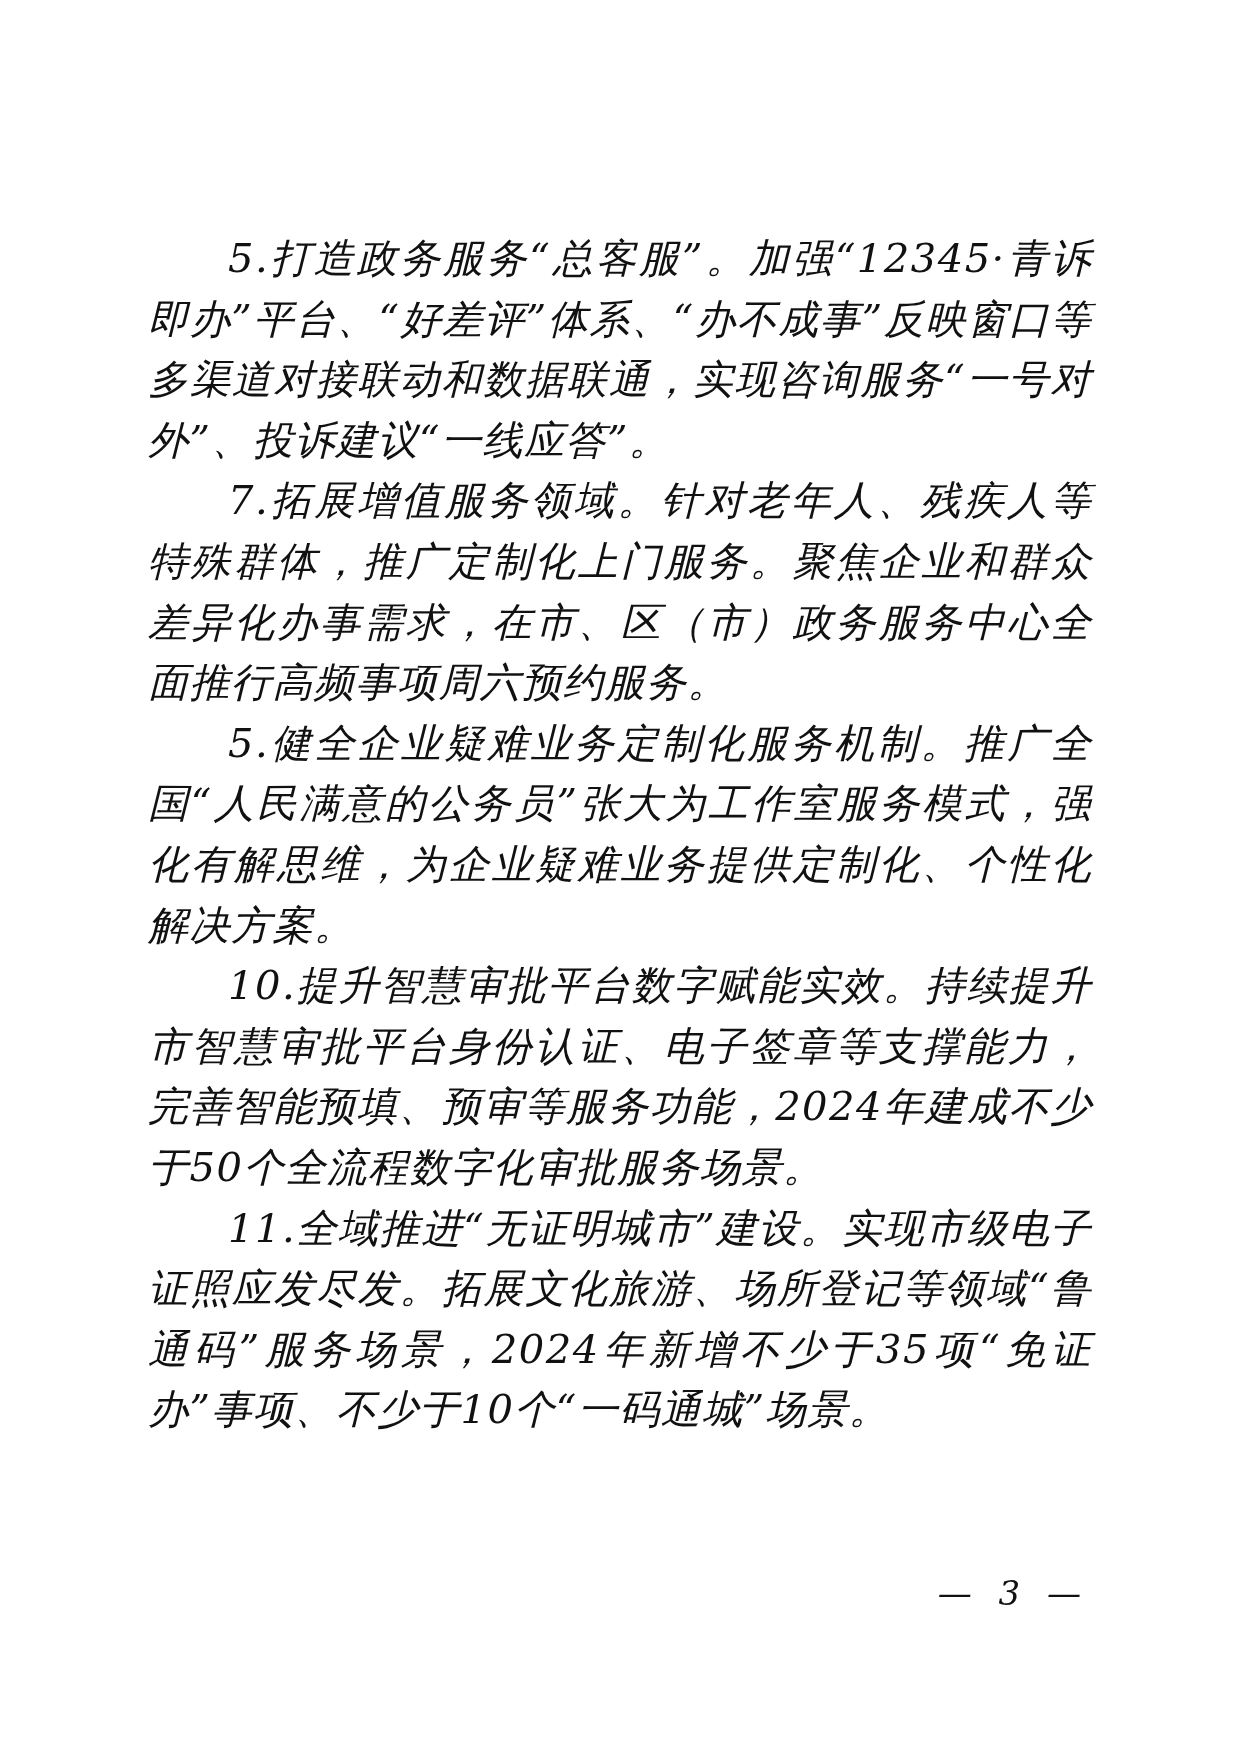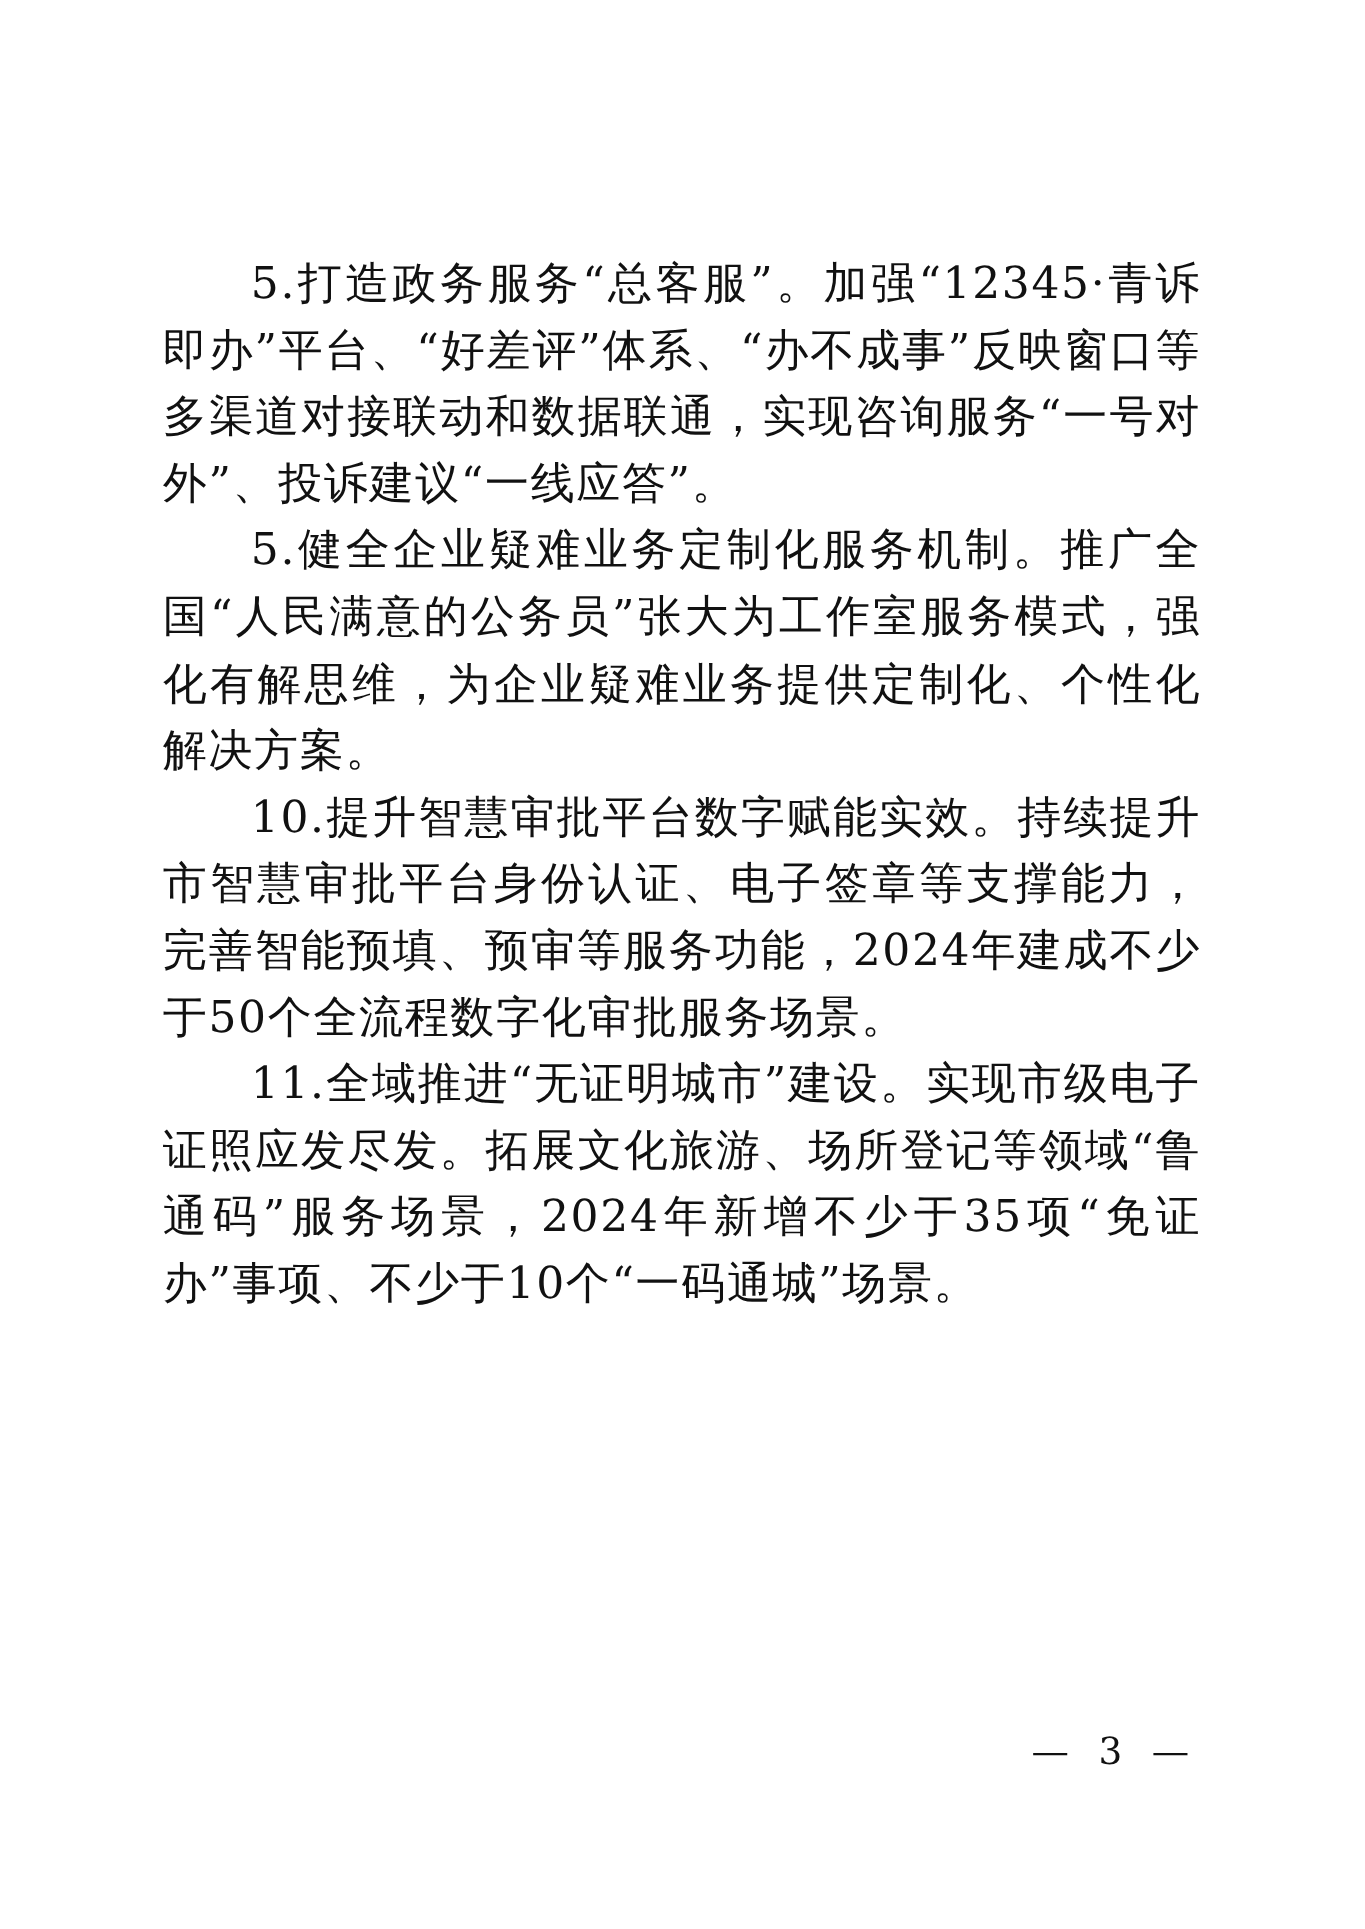--- a/index.html
+++ b/index.html
@@ -8,20 +8,21 @@
     background: #e8e8e8;
   }
   .page {
     position: relative;
     width: 1241px;
     height: 1754px;
     margin: 0 auto;
     background: #ffffff;
     overflow: hidden;
     color: #111111;
+    font-style: italic;
   }
   .body-text {
     position: absolute;
     left: 148px;
     top: 228px;
     width: 944px;
   }
   .para {
     margin: 0;
     font-family: "DejaVu Serif", "Liberation Serif", serif;
@@ -43,19 +44,20 @@
     color: #111111;
     white-space: nowrap;
   }
 </style>
 </head>
 <body>
 
 <div class="page">
   <div class="body-text">
     <p class="para">5.打造政务服务“总客服”。加强“12345·青诉即办”平台、“好差评”体系、“办不成事”反映窗口等多渠道对接联动和数据联通，实现咨询服务“一号对外”、投诉建议“一线应答”。</p>
+    <p class="para">7.拓展增值服务领域。针对老年人、残疾人等特殊群体，推广定制化上门服务。聚焦企业和群众差异化办事需求，在市、区（市）政务服务中心全面推行高频事项周六预约服务。</p>
     <p class="para">5.健全企业疑难业务定制化服务机制。推广全国“人民满意的公务员”张大为工作室服务模式，强化有解思维，为企业疑难业务提供定制化、个性化解决方案。</p>
     <p class="para">10.提升智慧审批平台数字赋能实效。持续提升市智慧审批平台身份认证、电子签章等支撑能力，完善智能预填、预审等服务功能，2024年建成不少于50个全流程数字化审批服务场景。</p>
     <p class="para">11.全域推进“无证明城市”建设。实现市级电子证照应发尽发。拓展文化旅游、场所登记等领域“鲁通码”服务场景，2024年新增不少于35项“免证办”事项、不少于10个“一码通城”场景。</p>
 
   </div>
   <div class="page-number">— 3 —</div>
 </div>
 
 </body></html>

